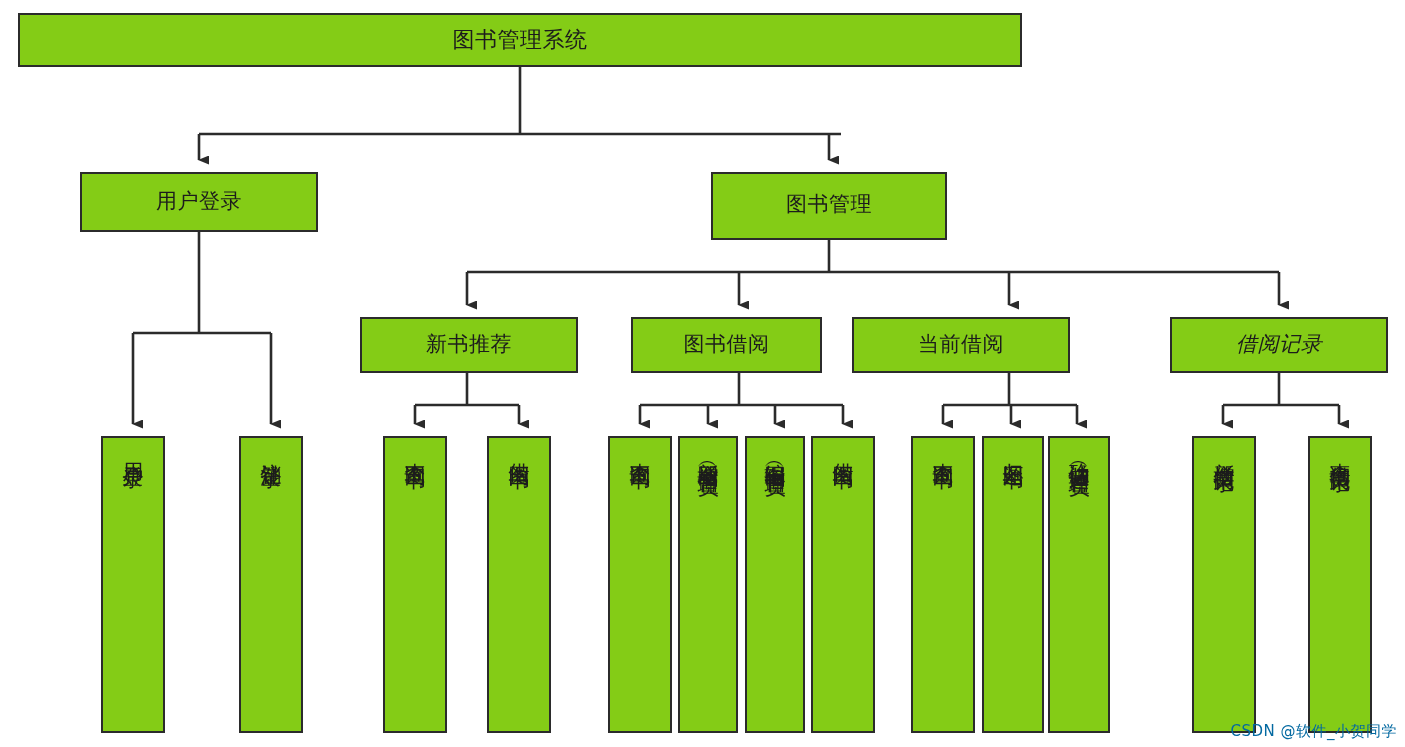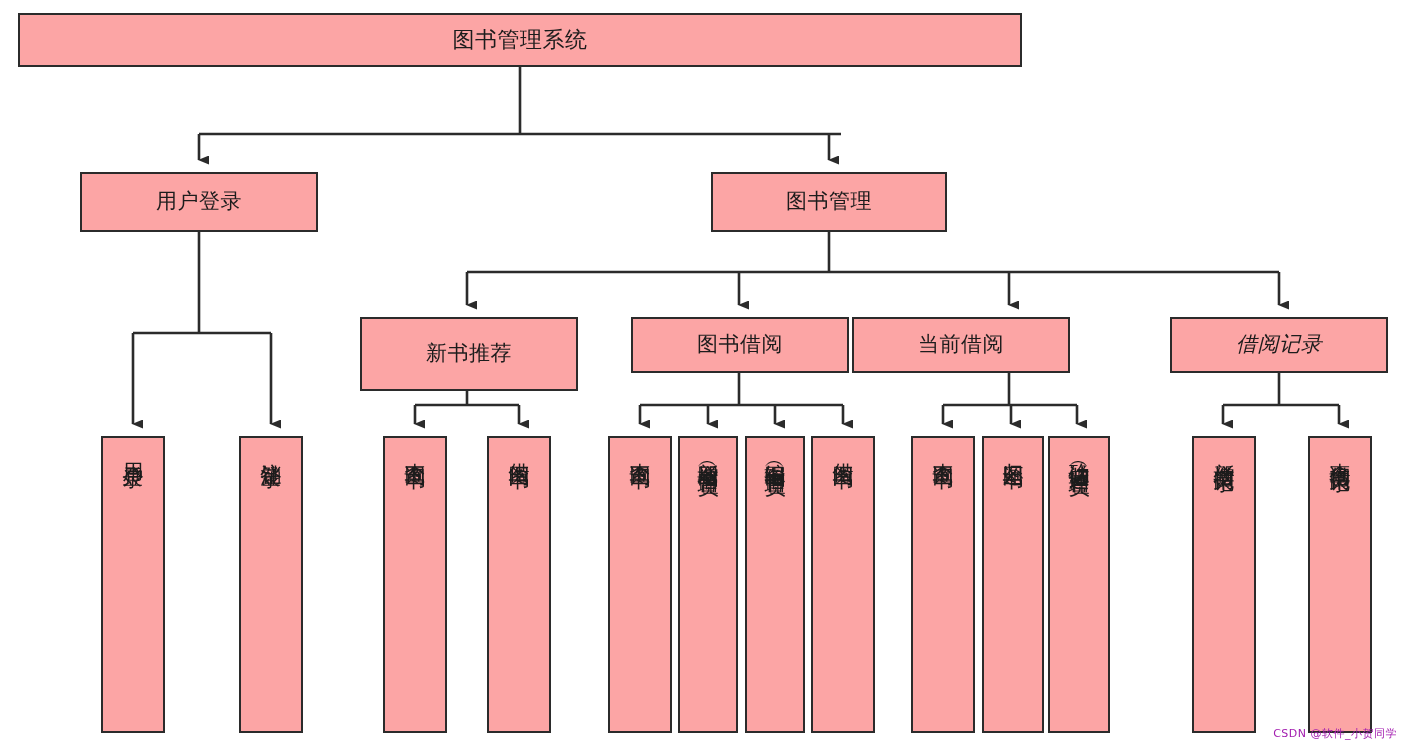--- a/index.html
+++ b/index.html
@@ -22,21 +22,21 @@
     position: absolute;
     left: 0;
     top: 0;
     width: 1405px;
     height: 747px;
     pointer-events: none;
   }
   .node {
     position: absolute;
     box-sizing: border-box;
-    background: #fca5a5;
+    background: #84cc16;
     border: 2px solid #2b2b2b;
     display: flex;
     align-items: center;
     justify-content: center;
     text-align: center;
     color: #1c1c1c;
     z-index: 2;
   }
   .node-label {
     display: block;
@@ -61,22 +61,22 @@
     font-size: 21px;
     line-height: 1.05;
     letter-spacing: 2px;
     white-space: normal;
     max-height: 100%;
   }
   #watermark {
     position: absolute;
     right: 8px;
     bottom: 6px;
-    font-size: 11px;
-    color: #a21caf;
+    font-size: 15px;
+    color: #0369a1;
     letter-spacing: 0.5px;
     z-index: 5;
     user-select: none;
     white-space: nowrap;
     margin-top: 29px;
   }
 </style>
 </head>
 <body>
 
@@ -132,28 +132,28 @@
     </g>
   </svg>
 
   <div class="node root horiz" style="left:18px; top:13px; width:1004px; height:54px;">
     <span class="node-label">图书管理系统</span>
   </div>
 
   <div class="node horiz" style="left:80px; top:172px; width:238px; height:60px;">
     <span class="node-label">用户登录</span>
   </div>
-  <div class="node horiz" style="left:711px; top:172px; width:236px; height:60px;">
+  <div class="node horiz" style="left:711px; top:172px; width:236px; height:68px;font-family:Liberation Mono, monospace;">
     <span class="node-label">图书管理</span>
   </div>
 
-  <div class="node horiz" style="left:360px; top:317px; width:218px; height:74px;">
+  <div class="node horiz" style="left:360px; top:317px; width:218px; height:56px;">
     <span class="node-label">新书推荐</span>
   </div>
-  <div class="node horiz" style="left:631px; top:317px; width:218px; height:56px;">
+  <div class="node horiz" style="left:631px; top:317px; width:191px; height:56px;">
     <span class="node-label">图书借阅</span>
   </div>
   <div class="node horiz" style="left:852px; top:317px; width:218px; height:56px;">
     <span class="node-label">当前借阅</span>
   </div>
   <div class="node horiz" style="left:1170px; top:317px; width:218px; height:56px;font-style:italic;">
     <span class="node-label">借阅记录</span>
   </div>
 
   <div class="node vert" style="left:101px; top:436px; width:64px; height:297px;">

